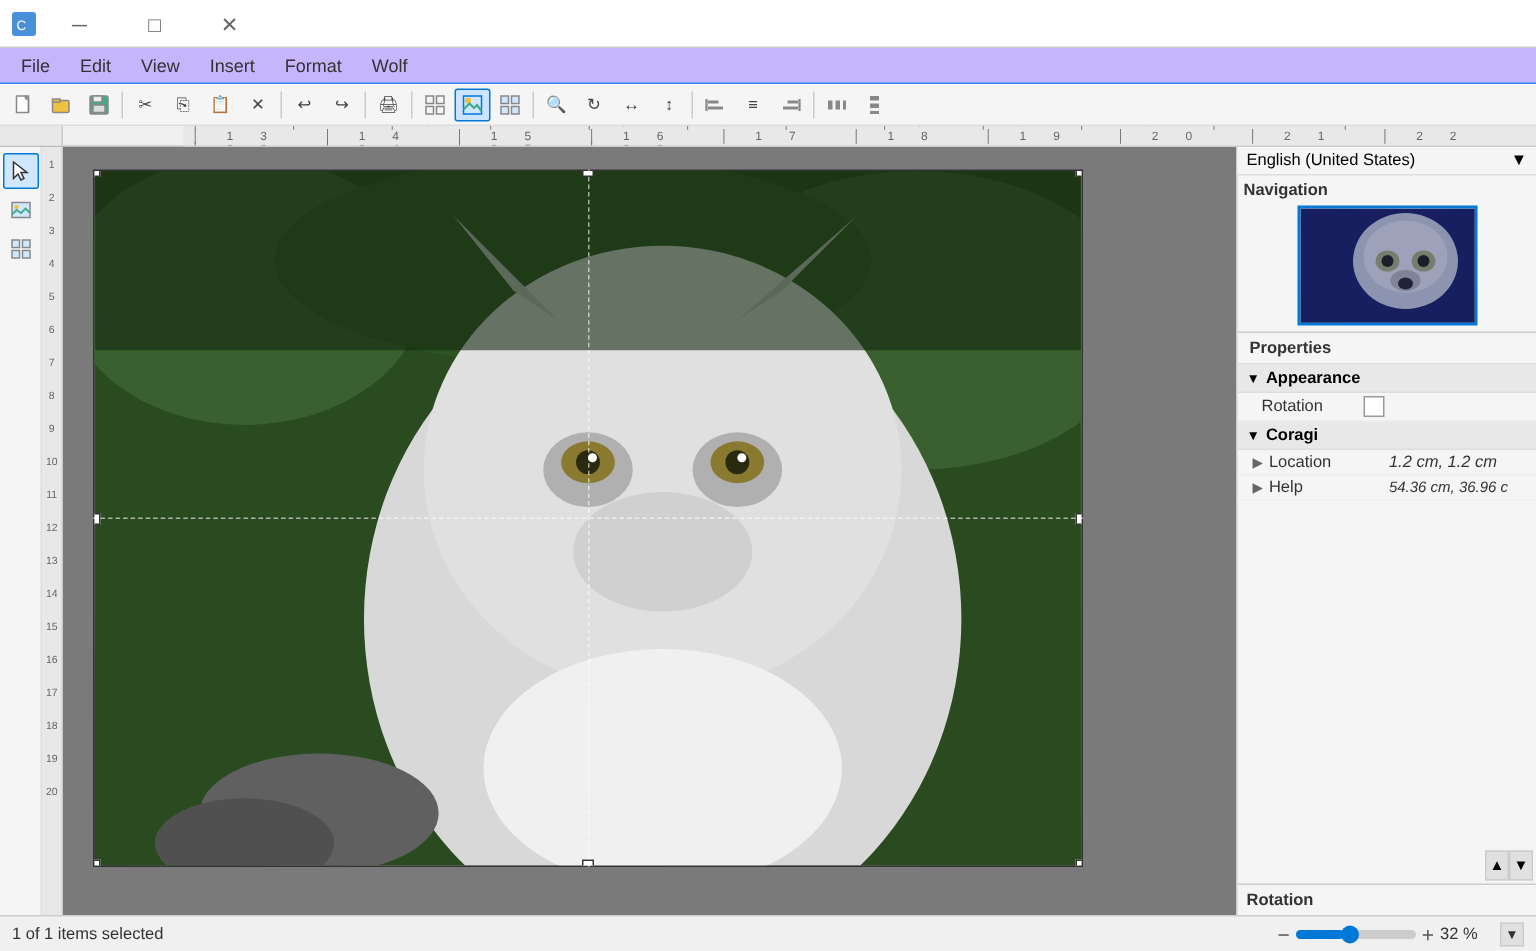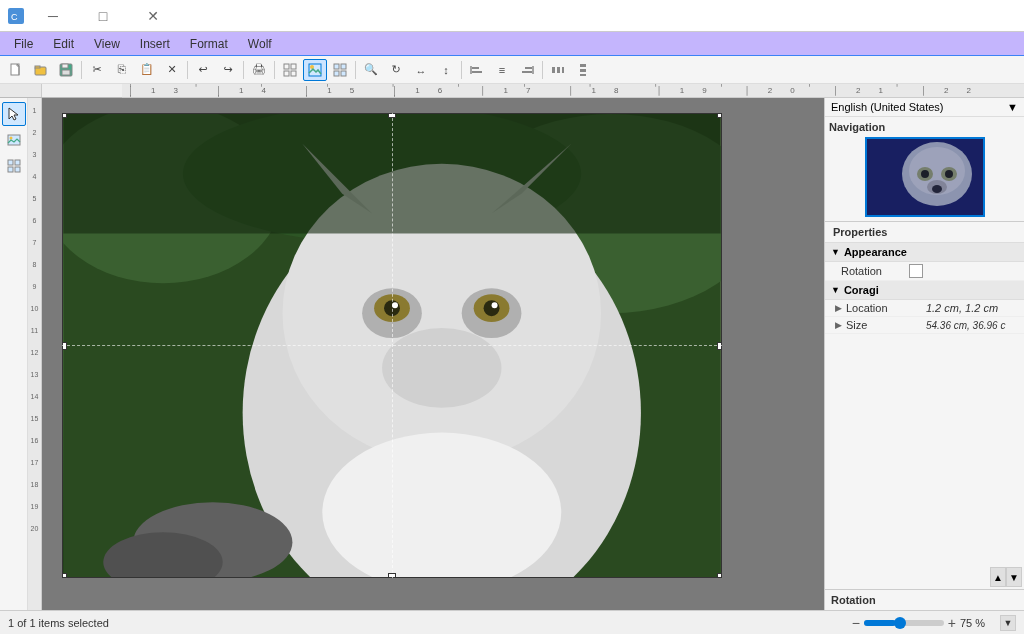--- a/index.html
+++ b/index.html
@@ -517,21 +517,21 @@
         <span class="arrow">▼</span>
         <span>Coragi</span>
       </div>
       <div class="prop-row expandable">
         <span class="prop-arrow">▶</span>
         <span class="prop-label">Location</span>
         <span class="prop-value">1.2 cm, 1.2 cm</span>
       </div>
       <div class="prop-row expandable">
         <span class="prop-arrow">▶</span>
-        <span class="prop-label">Size</span>
+        <span class="prop-label">Help</span>
         <span class="prop-value" style="font-size:10px;">54.36 cm, 36.96 c</span>
       </div>
     </div>
 
     <div style="display:flex; justify-content:flex-end; padding:2px;">
       <div class="panel-scroll-btn">▲</div>
       <div class="panel-scroll-btn">▼</div>
     </div>
 
     <div id="rotation-section">
@@ -543,16 +543,16 @@
 
 <div id="statusbar">
   <span>1 of 1 items selected</span>
   <div id="zoom-bar">
     <span style="cursor:pointer; font-size:14px; color:#555;">−</span>
     <div style="position:relative; width:80px; height:6px; background:#ccc; border-radius:3px; cursor:pointer;">
       <div style="position:absolute; top:0; left:0; width:40%; height:100%; background:#0078d7; border-radius:3px;"></div>
       <div style="position:absolute; top:-3px; left:38%; width:12px; height:12px; background:#0078d7; border-radius:50%; cursor:pointer;"></div>
     </div>
     <span style="cursor:pointer; font-size:14px; color:#555;">+</span>
-    <span style="min-width:36px;">75 %</span>
+    <span style="min-width:36px;">32 %</span>
     <div style="width:16px; height:16px; background:#e0e0e0; border:1px solid #ccc; display:flex; align-items:center; justify-content:center; cursor:pointer; font-size:9px;">▼</div>
   </div>
 </div>
 
 </body></html>

